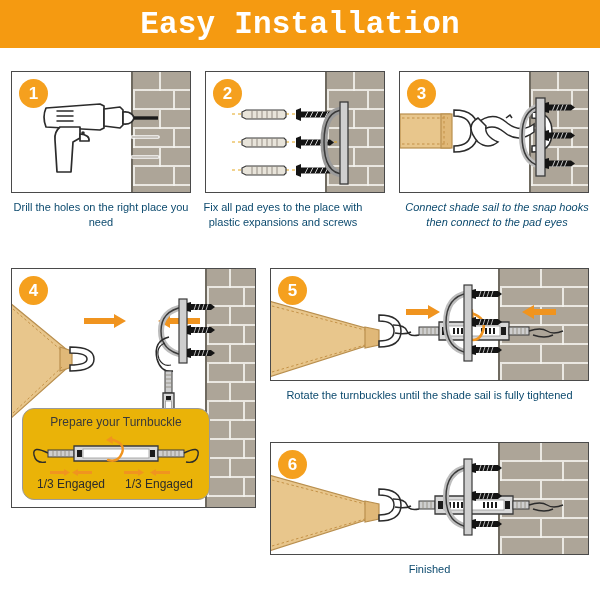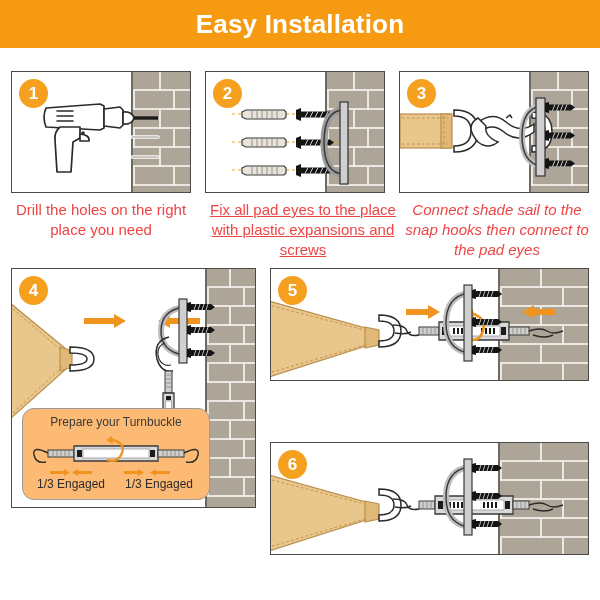--- a/index.html
+++ b/index.html
@@ -11,22 +11,22 @@
   }
   .sheet{position:relative;width:600px;height:600px;}
 
   
   .header{
     position:absolute;left:0;top:0;width:600px;height:48px;
     background:#F59A11;
     display:flex;align-items:center;justify-content:center;
   }
   .header-title{
-    color:#ffffff;font-size:26px;font-weight:bold;letter-spacing:.2px;
-    font-family:Liberation Sans, sans-serif;
+    color:#ffffff;font-size:31px;font-weight:bold;letter-spacing:.2px;
+    font-family:Liberation Mono, monospace;
   }
 
   
   .panel{
     position:absolute;
     border:1.5px solid #4a4a4a;
     background:#ffffff;
     overflow:hidden;
     box-sizing:border-box;
   }
@@ -35,22 +35,22 @@
     width:29px;height:29px;border-radius:50%;
     background:#F5A01E;
     color:#ffffff;font-size:17px;font-weight:bold;
     display:flex;align-items:center;justify-content:center;
     z-index:9;
     font-family:"Liberation Sans", sans-serif;
   }
   .caption{
     position:absolute;
     text-align:center;
-    font-size:15px;
-    color:#ef4444;
+    font-size:11px;
+    color:#0c4a6e;
     line-height:1.33;
     font-family:"Liberation Sans", sans-serif;
   }
 
   
   .wall{
     position:absolute;top:0;bottom:0;
     background-color:#ADA598;
     background-image:
       repeating-linear-gradient(to bottom,
@@ -218,21 +218,21 @@
 
       <g fill="none" stroke="#3a3a3a" stroke-width="1.5">
         <path d="M112 16 Q92 16 92 48 Q92 80 112 80" stroke="#9b9b9b" stroke-width="7"></path>
         <path d="M112 16 Q92 16 92 48 Q92 80 112 80"></path>
       </g>
       <rect x="108" y="8" width="8" height="82" fill="#CFCFCF" stroke="#3a3a3a" stroke-width="1.3"></rect>
     </svg>
 
     <div class="badge" style="left:7px;top:7px;">2</div>
   </div>
-  <div class="caption" style="left:208px;top:200px;width:190px;text-decoration:underline;">Fix all pad eyes to the place with plastic expansions and screws</div>
+  <div class="caption" style="left:188px;top:200px;width:190px;">Fix all pad eyes to the place with plastic expansions and screws</div>
 
   <div class="panel" style="left:399px;top:71px;width:190px;height:122px;">
     <div class="wall" style="right:0;width:57px;">
       <div class="v" style="left:26px;top:0px;"></div>
       <div class="v" style="left:0px;top:19px;"></div>
       <div class="v" style="left:40px;top:19px;"></div>
       <div class="v" style="left:26px;top:38px;"></div>
       <div class="v" style="left:0px;top:57px;"></div>
       <div class="v" style="left:40px;top:57px;"></div>
       <div class="v" style="left:26px;top:76px;"></div>
@@ -417,21 +417,21 @@
         <g stroke="#8c857a" stroke-width="0.8">
           <line x1="26" y1="154" x2="33" y2="154"></line>
             <line x1="26" y1="158" x2="33" y2="158"></line>
           <line x1="26" y1="162" x2="33" y2="162"></line>
         </g>
       </g>
       <path d="M29 168 Q44 170 42 180" fill="none" stroke="#2b2b2b" stroke-width="1.5"></path>
     </svg>
 
     <div style="position:absolute;left:10px;top:139px;width:186px;height:90px;
-                background:#fdba74;border:1.4px solid #9a9a9a;border-radius:12px;">
+                background:#eab308;border:1.4px solid #9a9a9a;border-radius:12px;">
       <div style="position:absolute;left:0;top:6px;width:186px;text-align:center;
                   font-size:12px;color:#3a3a3a;font-family:'Liberation Sans',sans-serif;">Prepare your Turnbuckle</div>
 
       <svg width="176" height="46" style="position:absolute;left:5px;top:24px;" viewBox="0 0 176 46">
 
         <g fill="none" stroke="#2b2b2b" stroke-width="1.4">
           <path d="M20 20 Q4 12 6 22 Q8 31 18 29"></path>
         </g>
 
         <g>
@@ -613,20 +613,21 @@
               <line x1="13" y1="2" x2="11" y2="8"></line>
             <line x1="17" y1="2" x2="15" y2="8"></line>
               <line x1="21" y1="2" x2="19" y2="8"></line>
           </g>
         </g>
       </g>
     </svg>
 
     <div class="badge" style="left:7px;top:7px;">5</div>
   </div>
+  <div class="caption" style="left:270px;top:388px;width:319px;">Rotate the turnbuckles until the shade sail is fully tightened</div>
 
   <div class="panel" style="left:270px;top:442px;width:319px;height:113px;">
     <div class="wall" style="right:0;width:88px;">
       <div class="v" style="left:40px;top:0px;"></div>
       <div class="v" style="left:0px;top:19px;"></div>
       <div class="v" style="left:62px;top:19px;"></div>
       <div class="v" style="left:40px;top:38px;"></div>
       <div class="v" style="left:0px;top:57px;"></div>
       <div class="v" style="left:62px;top:57px;"></div>
       <div class="v" style="left:40px;top:76px;"></div>
@@ -725,14 +726,15 @@
               <line x1="13" y1="2" x2="11" y2="8"></line>
             <line x1="17" y1="2" x2="15" y2="8"></line>
               <line x1="21" y1="2" x2="19" y2="8"></line>
           </g>
         </g>
       </g>
     </svg>
 
     <div class="badge" style="left:7px;top:7px;">6</div>
   </div>
+  <div class="caption" style="left:270px;top:562px;width:319px;">Finished</div>
 
 </div>
 
 </body></html>

